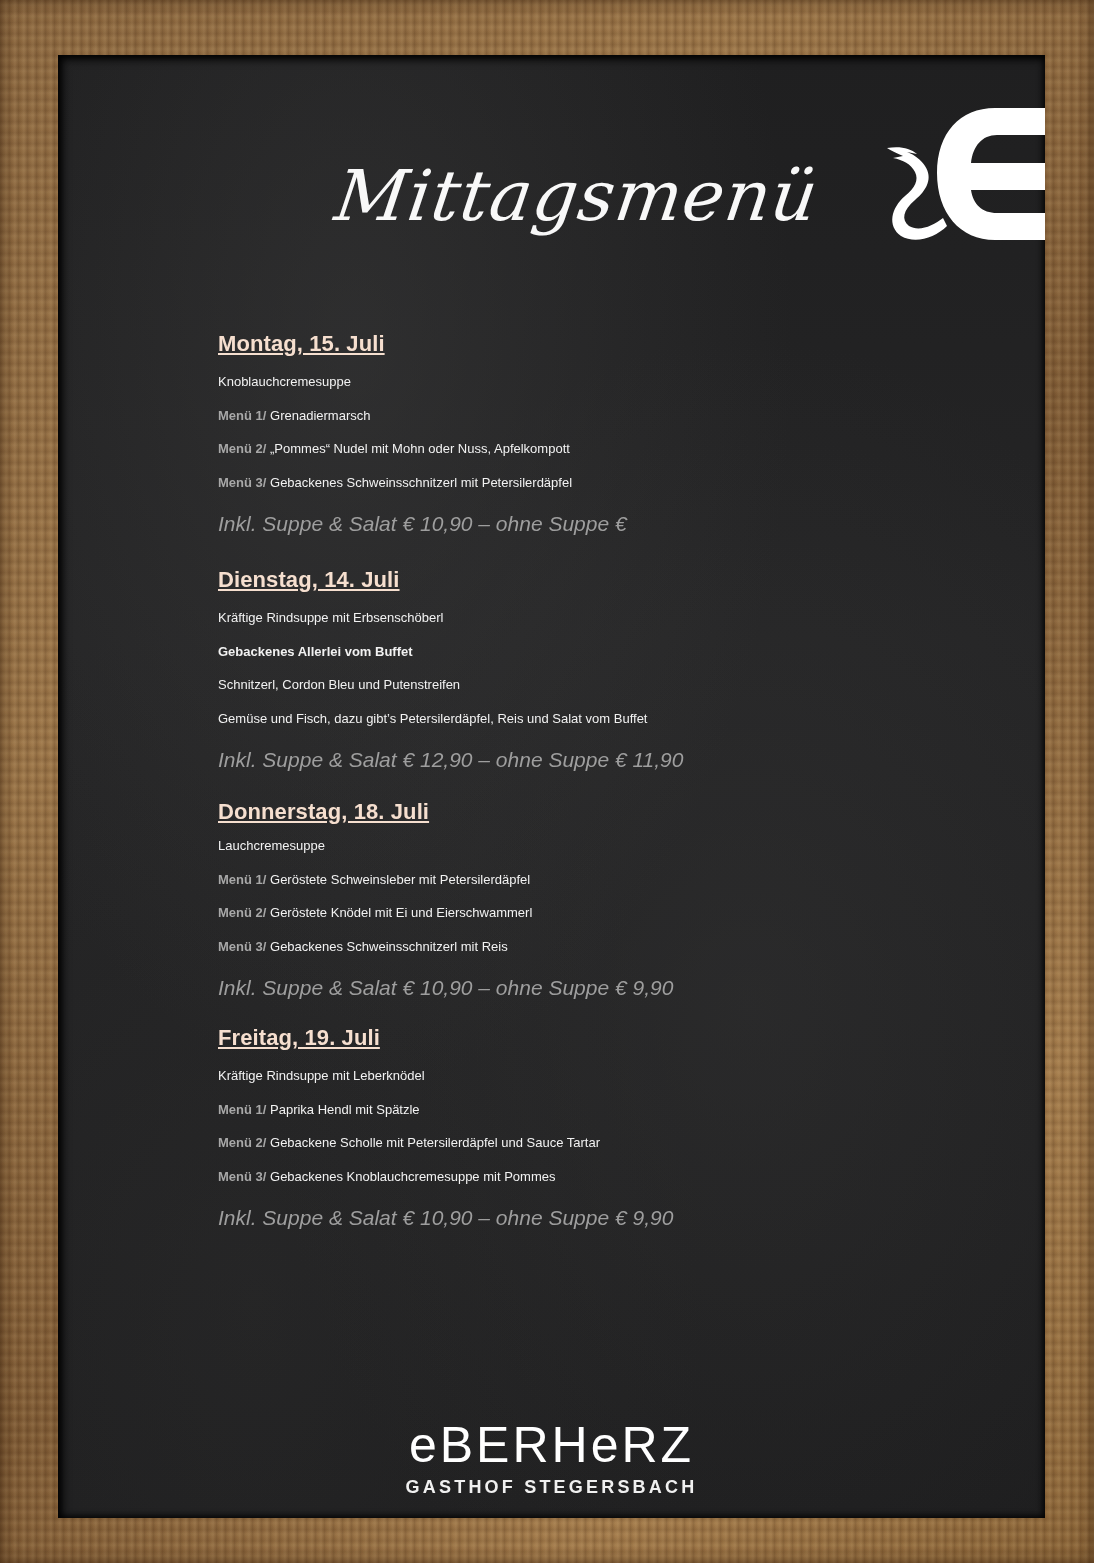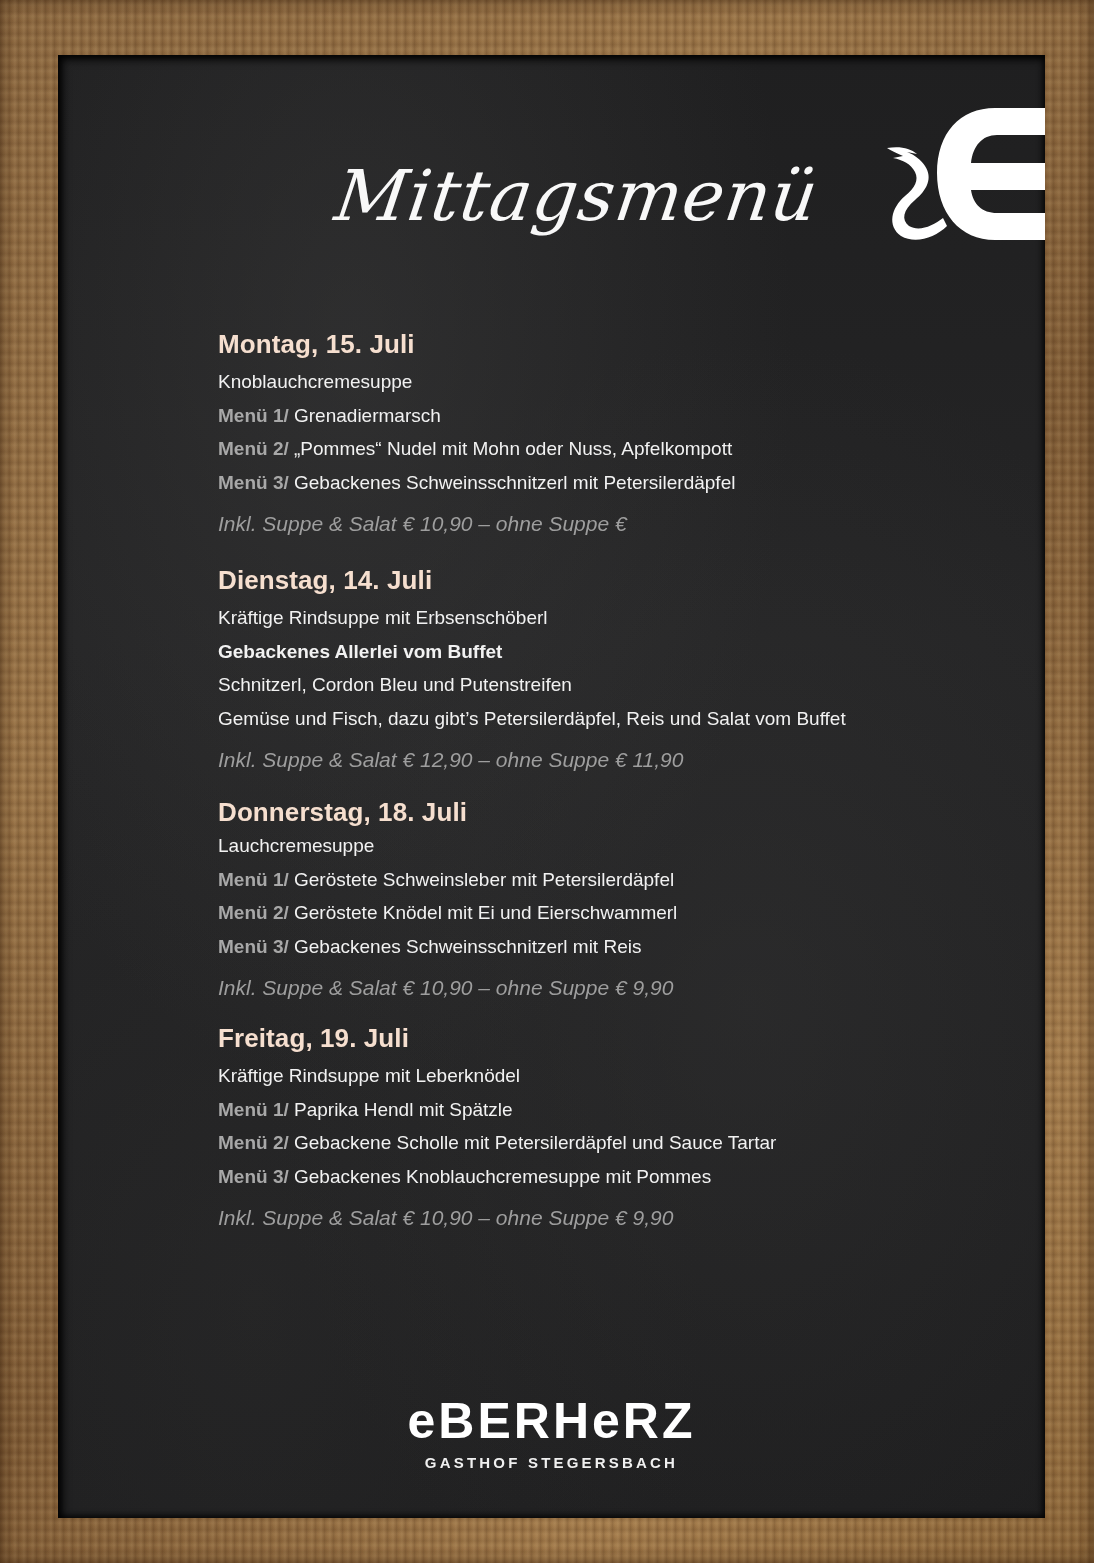--- a/index.html
+++ b/index.html
@@ -68,29 +68,30 @@
       left: 160px;
       top: 272px;
       width: 800px;
     }
     .day {
       margin-bottom: 0;
     }
     .day-header {
       color: #f6dfcf;
       font-weight: bold;
-      font-size: 26px;
+      font-size: 22px;
       line-height: 34px;
       height: 34px;
       margin-bottom: 4px;
       letter-spacing: 0.1px;
+      text-decoration: underline;
     }
     .line {
       color: #f2f2f2;
-      font-size: 19px;
+      font-size: 13px;
       line-height: 33.5px;
       height: 33.5px;
       white-space: nowrap;
     }
     .line.bold {
       font-weight: bold;
     }
     .menu-label {
       color: #a8a8a8;
       font-weight: bold;
@@ -105,29 +106,30 @@
     }
     .footer-logo {
       position: absolute;
       left: 0;
       width: 100%;
       top: 1338px;
       text-align: center;
     }
     .footer-name {
       color: #ffffff;
-      font-weight: bold;
+      font-weight: normal;
       font-size: 50px;
       letter-spacing: 3px;
       line-height: 56px;
+      margin-top: 24px;
     }
     .footer-sub {
       color: #f0f0f0;
       font-weight: bold;
-      font-size: 15px;
+      font-size: 18px;
       letter-spacing: 3.2px;
       line-height: 24px;
       margin-top: 2px;
     }
   </style>
 </head>
 <body>
 
 <div class="frame"></div>
 

